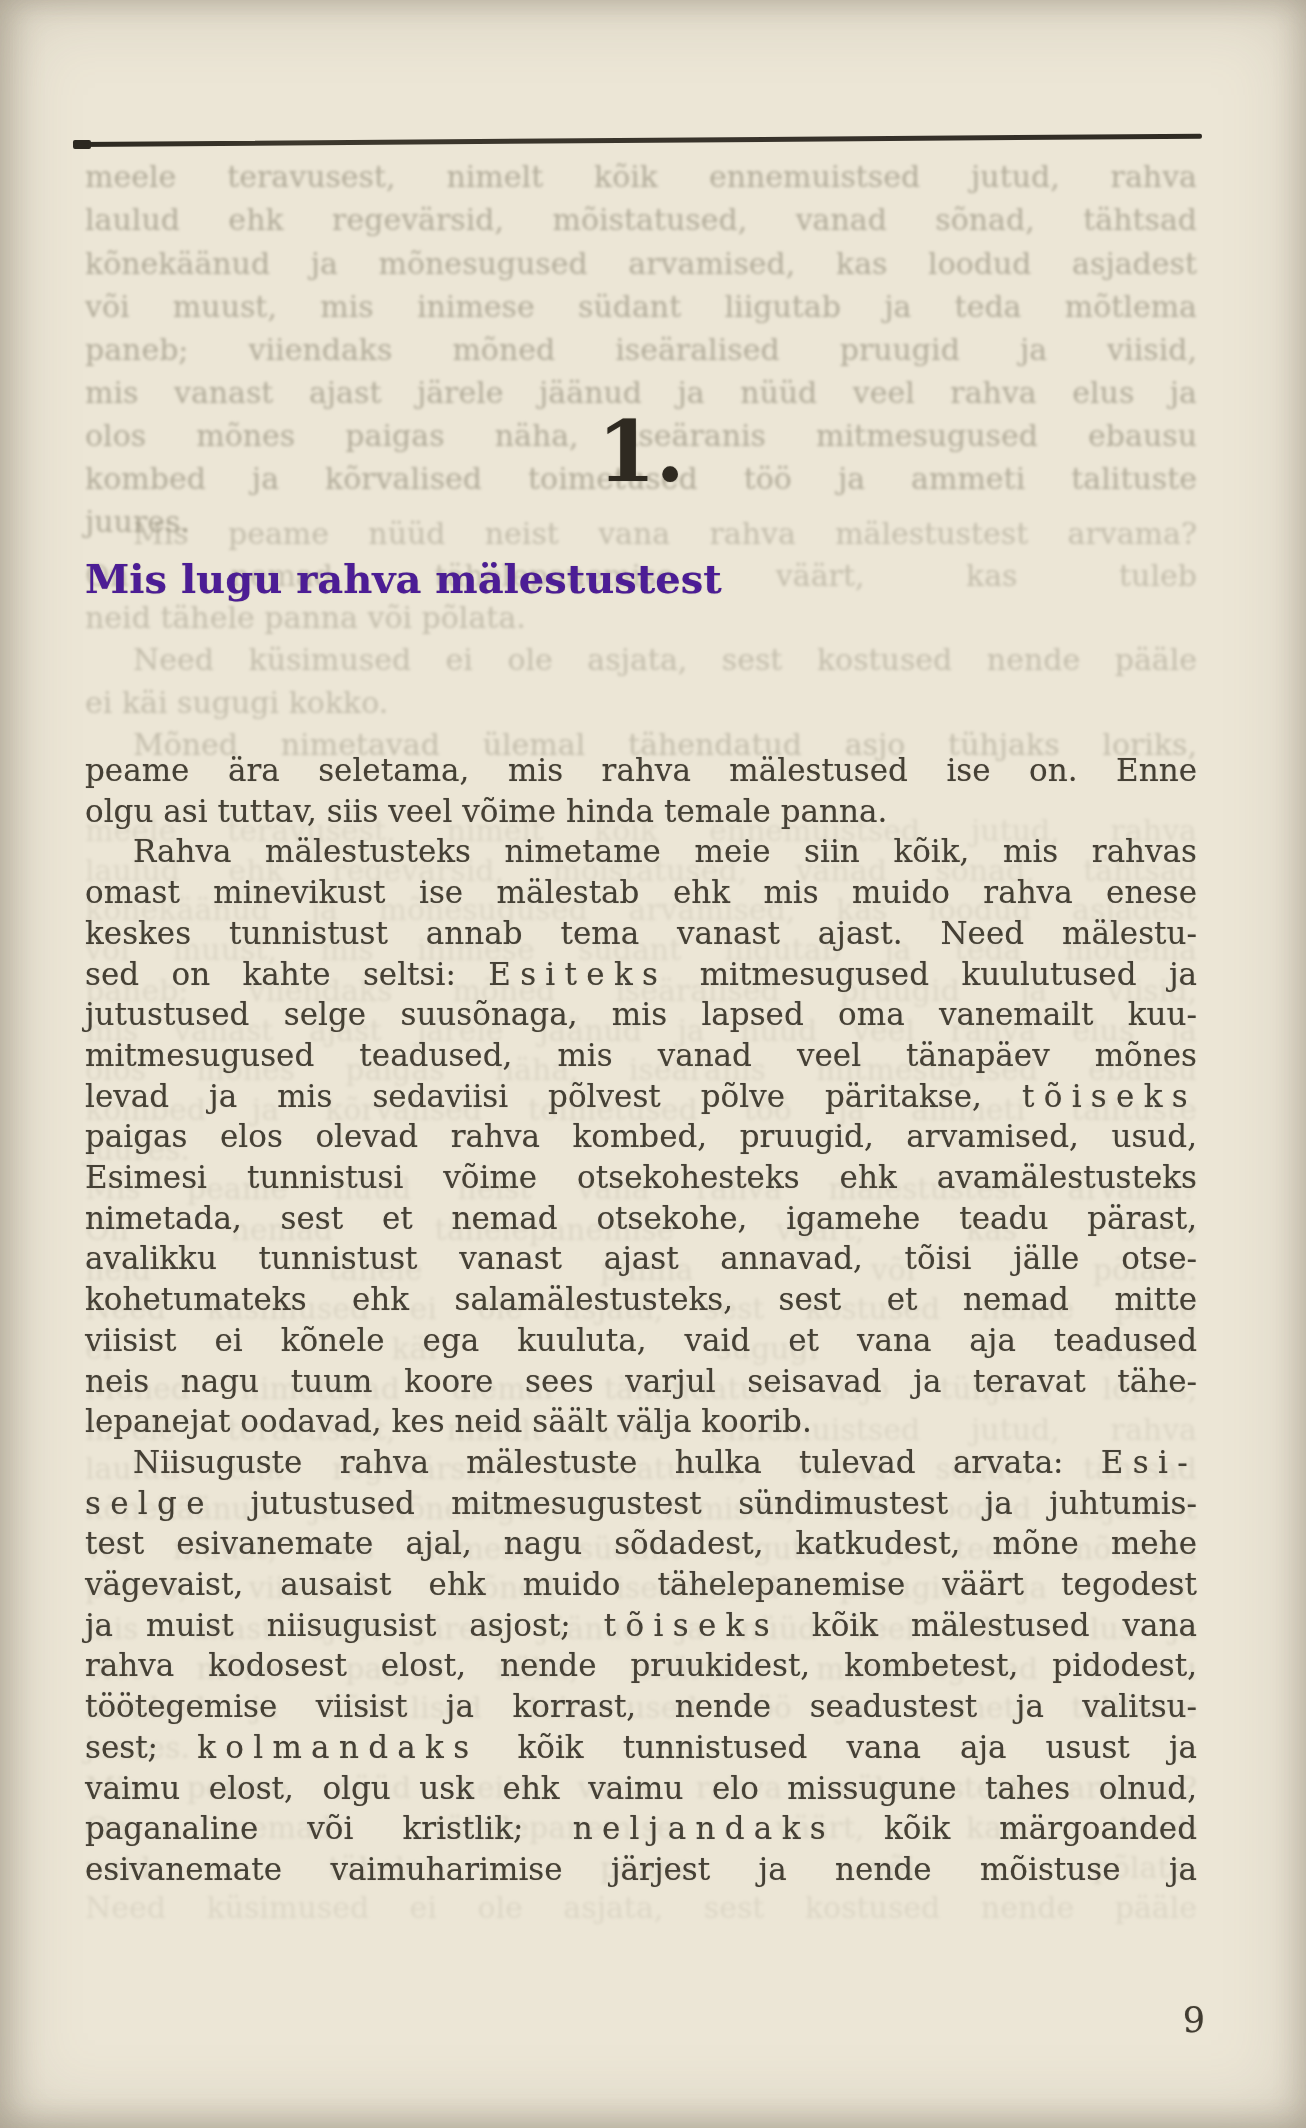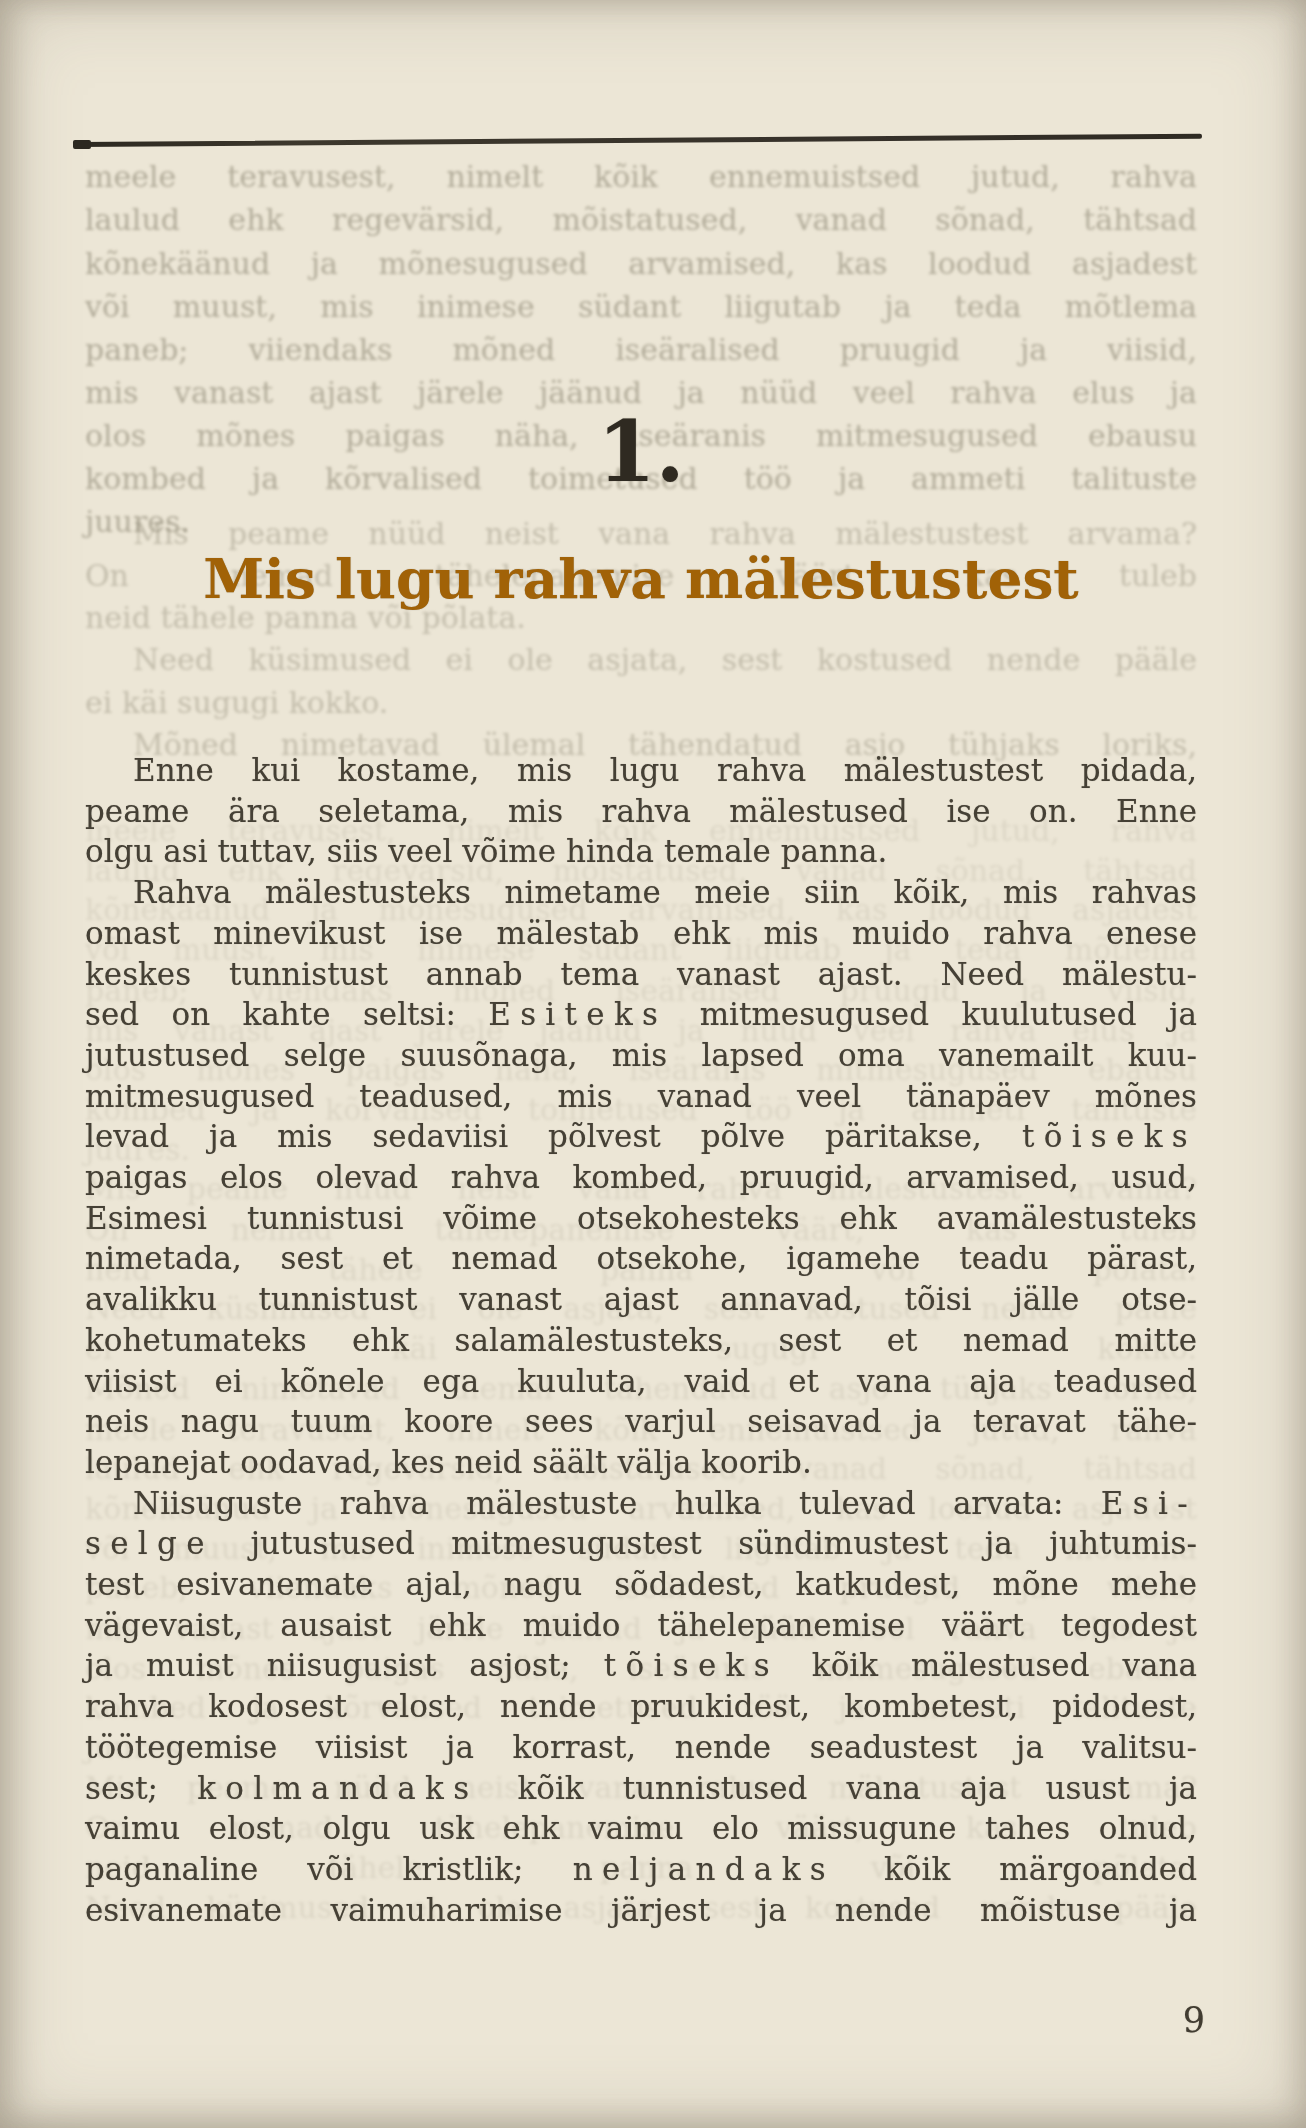--- a/index.html
+++ b/index.html
@@ -44,22 +44,22 @@
   }
   .rule::before{content:'';position:absolute;left:-3px;top:-2px;width:18px;height:9px;background:#2c2820;border-radius:2px;}
 
   .chapter{
     position:absolute;left:85px;top:404px;width:1112px;z-index:2;
     text-align:center;font-size:84px;font-weight:bold;line-height:1.15;
     color:#2f2a21;text-shadow:0 0 1px rgba(47,42,33,.45);
   }
   .title{
     position:absolute;left:85px;top:528px;width:1112px;margin:0;z-index:2;
-    text-align:center;font-size:55px;font-weight:bold;line-height:101px;
-    color:#a16207;text-shadow:0 0 1px rgba(51,45,36,.4);
+    font-size:40px;font-weight:bold;line-height:101px;
+    color:#4c1d95;text-shadow:0 0 1px rgba(51,45,36,.4);
   }
   .title span{display:block;}
 
   .bodytext{
     position:absolute;left:85px;top:750px;width:1112px;z-index:2;
     font-size:31px;line-height:40.7px;color:#454035;
     text-shadow:0 0 1px rgba(62,56,46,.32);
   }
 
   .pageno{
@@ -125,21 +125,20 @@
 
   <div class="rule"></div>
 
   <div class="chapter">1.</div>
 
   <h1 class="title">
     <span>Mis lugu rahva mälestustest</span>
   </h1>
 
   <div class="bodytext">
-      <div class="line indent"><span>Enne kui kostame, mis lugu rahva mälestustest pidada,</span></div>
       <div class="line"><span>peame ära seletama, mis rahva mälestused ise on. Enne</span></div>
       <div class="line noj"><span>olgu asi tuttav, siis veel võime hinda temale panna.</span></div>
       <div class="line indent"><span>Rahva mälestusteks nimetame meie siin kõik, mis rahvas</span></div>
       <div class="line"><span>omast minevikust ise mälestab ehk mis muido rahva enese</span></div>
       <div class="line"><span>keskes tunnistust annab tema vanast ajast. Need mälestu-</span></div>
       <div class="line"><span>sed on kahte seltsi: </span><span class="spaced">Esiteks</span><span> mitmesugused kuulutused ja</span></div>
       <div class="line"><span>jutustused selge suusõnaga, mis lapsed oma vanemailt kuu-</span></div>
       <div class="line"><span>mitmesugused teadused, mis vanad veel tänapäev mõnes</span></div>
       <div class="line"><span>levad ja mis sedaviisi põlvest põlve päritakse, </span><span class="spaced">tõiseks</span></div>
       <div class="line"><span>paigas elos olevad rahva kombed, pruugid, arvamised, usud,</span></div>

